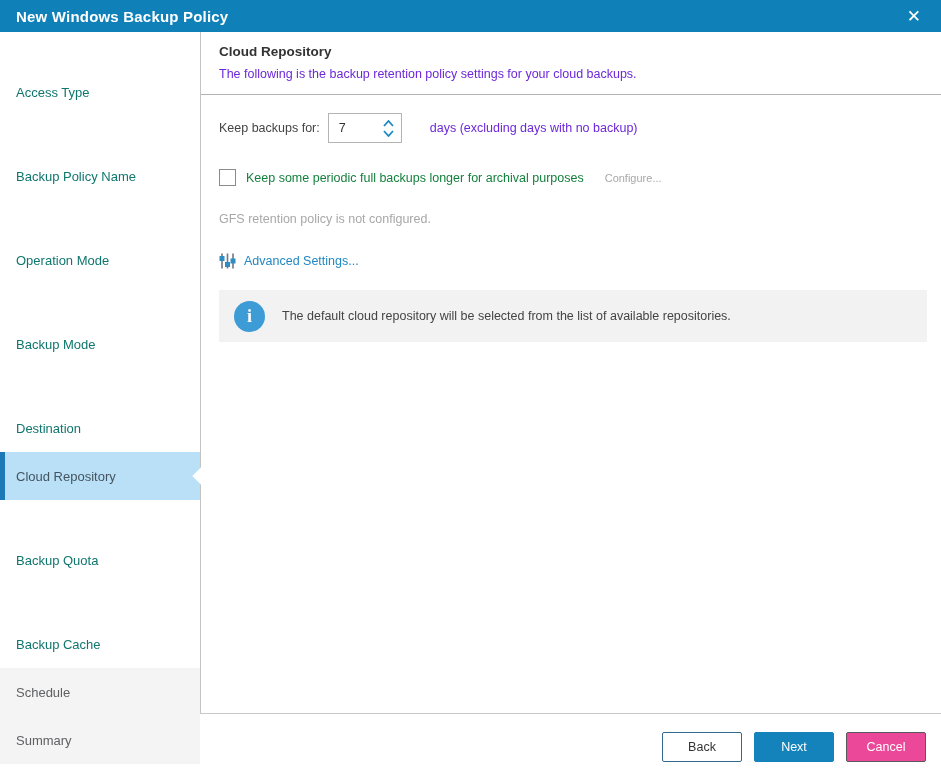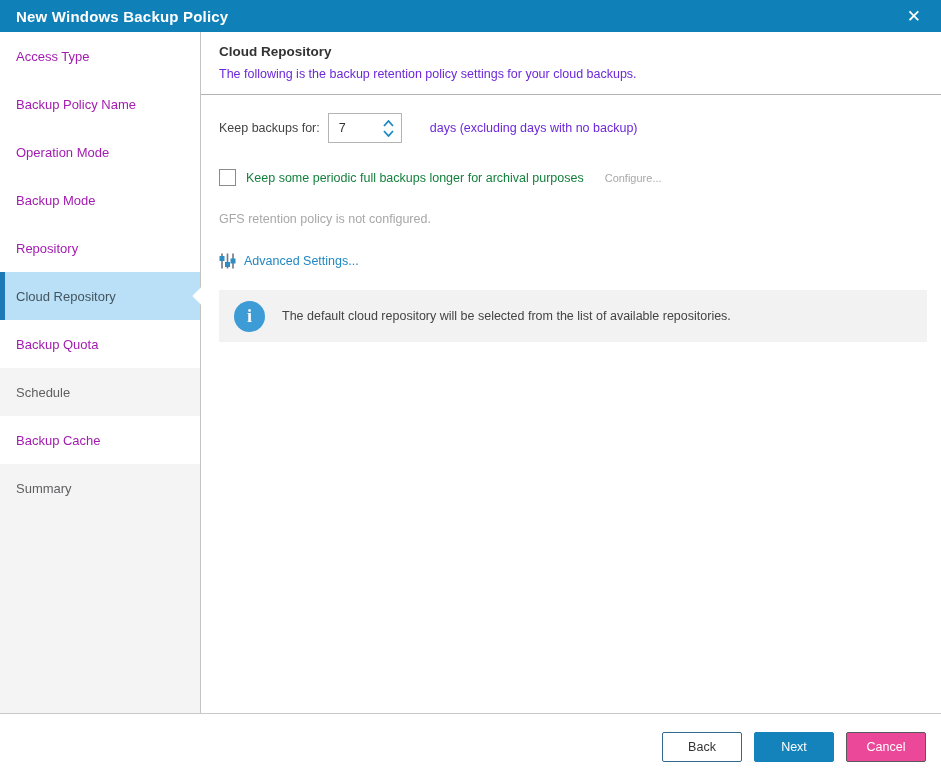--- a/index.html
+++ b/index.html
@@ -45,21 +45,21 @@
     z-index: 2;
   }
   .side-item {
     position: relative;
     height: 48px; flex: 0 0 48px;
     display: flex; align-items: center;
     padding-left: 16px;
     font-size: 13px;
     cursor: pointer;
   }
-  .side-item.visited { color: #a21caf; }
+  .side-item.visited { color: #0f766e; margin-top: 36px; }
   .side-item.upcoming { color: #5f6062; background: #f4f4f4; cursor: default; }
   .side-item.selected {
     background: #b9e0f7;
     border-left: 5px solid #1d79b5;
     padding-left: 11px;
     color: #44545e;
   }
   .side-item.selected::after {
     content: "";
     position: absolute;
@@ -180,33 +180,33 @@
         <div class="side-item visited">
           <span>Backup Policy Name</span>
         </div>
         <div class="side-item visited">
           <span>Operation Mode</span>
         </div>
         <div class="side-item visited">
           <span>Backup Mode</span>
         </div>
         <div class="side-item visited">
-          <span>Repository</span>
+          <span>Destination</span>
         </div>
         <div class="side-item selected">
           <span>Cloud Repository</span>
         </div>
         <div class="side-item visited">
           <span>Backup Quota</span>
         </div>
+        <div class="side-item visited">
+          <span>Backup Cache</span>
+        </div>
         <div class="side-item upcoming">
           <span>Schedule</span>
-        </div>
-        <div class="side-item visited">
-          <span>Backup Cache</span>
         </div>
         <div class="side-item upcoming">
           <span>Summary</span>
         </div>
         <div class="side-fill"></div>
       </div>
 
     <div class="content">
       <div class="content-header">
         <div class="page-title">Cloud Repository</div>

